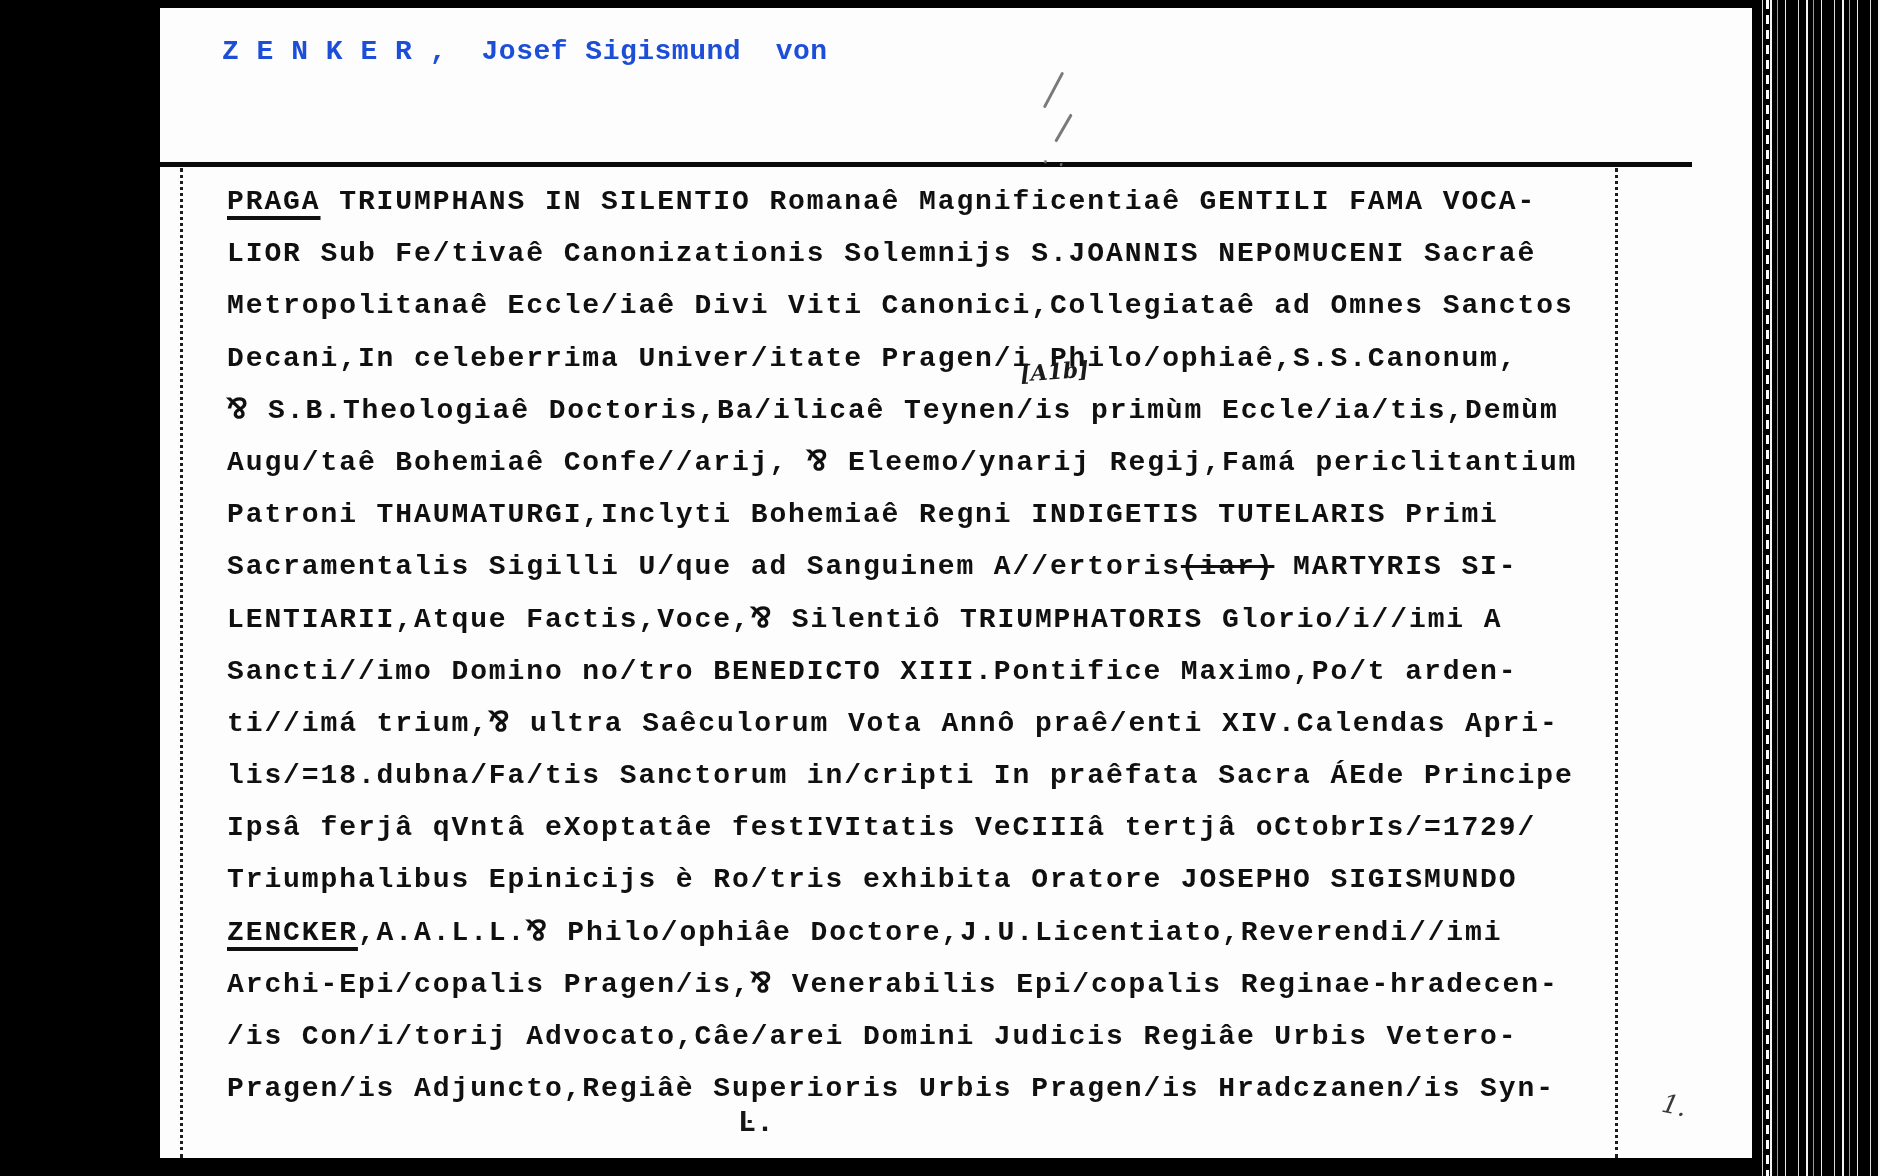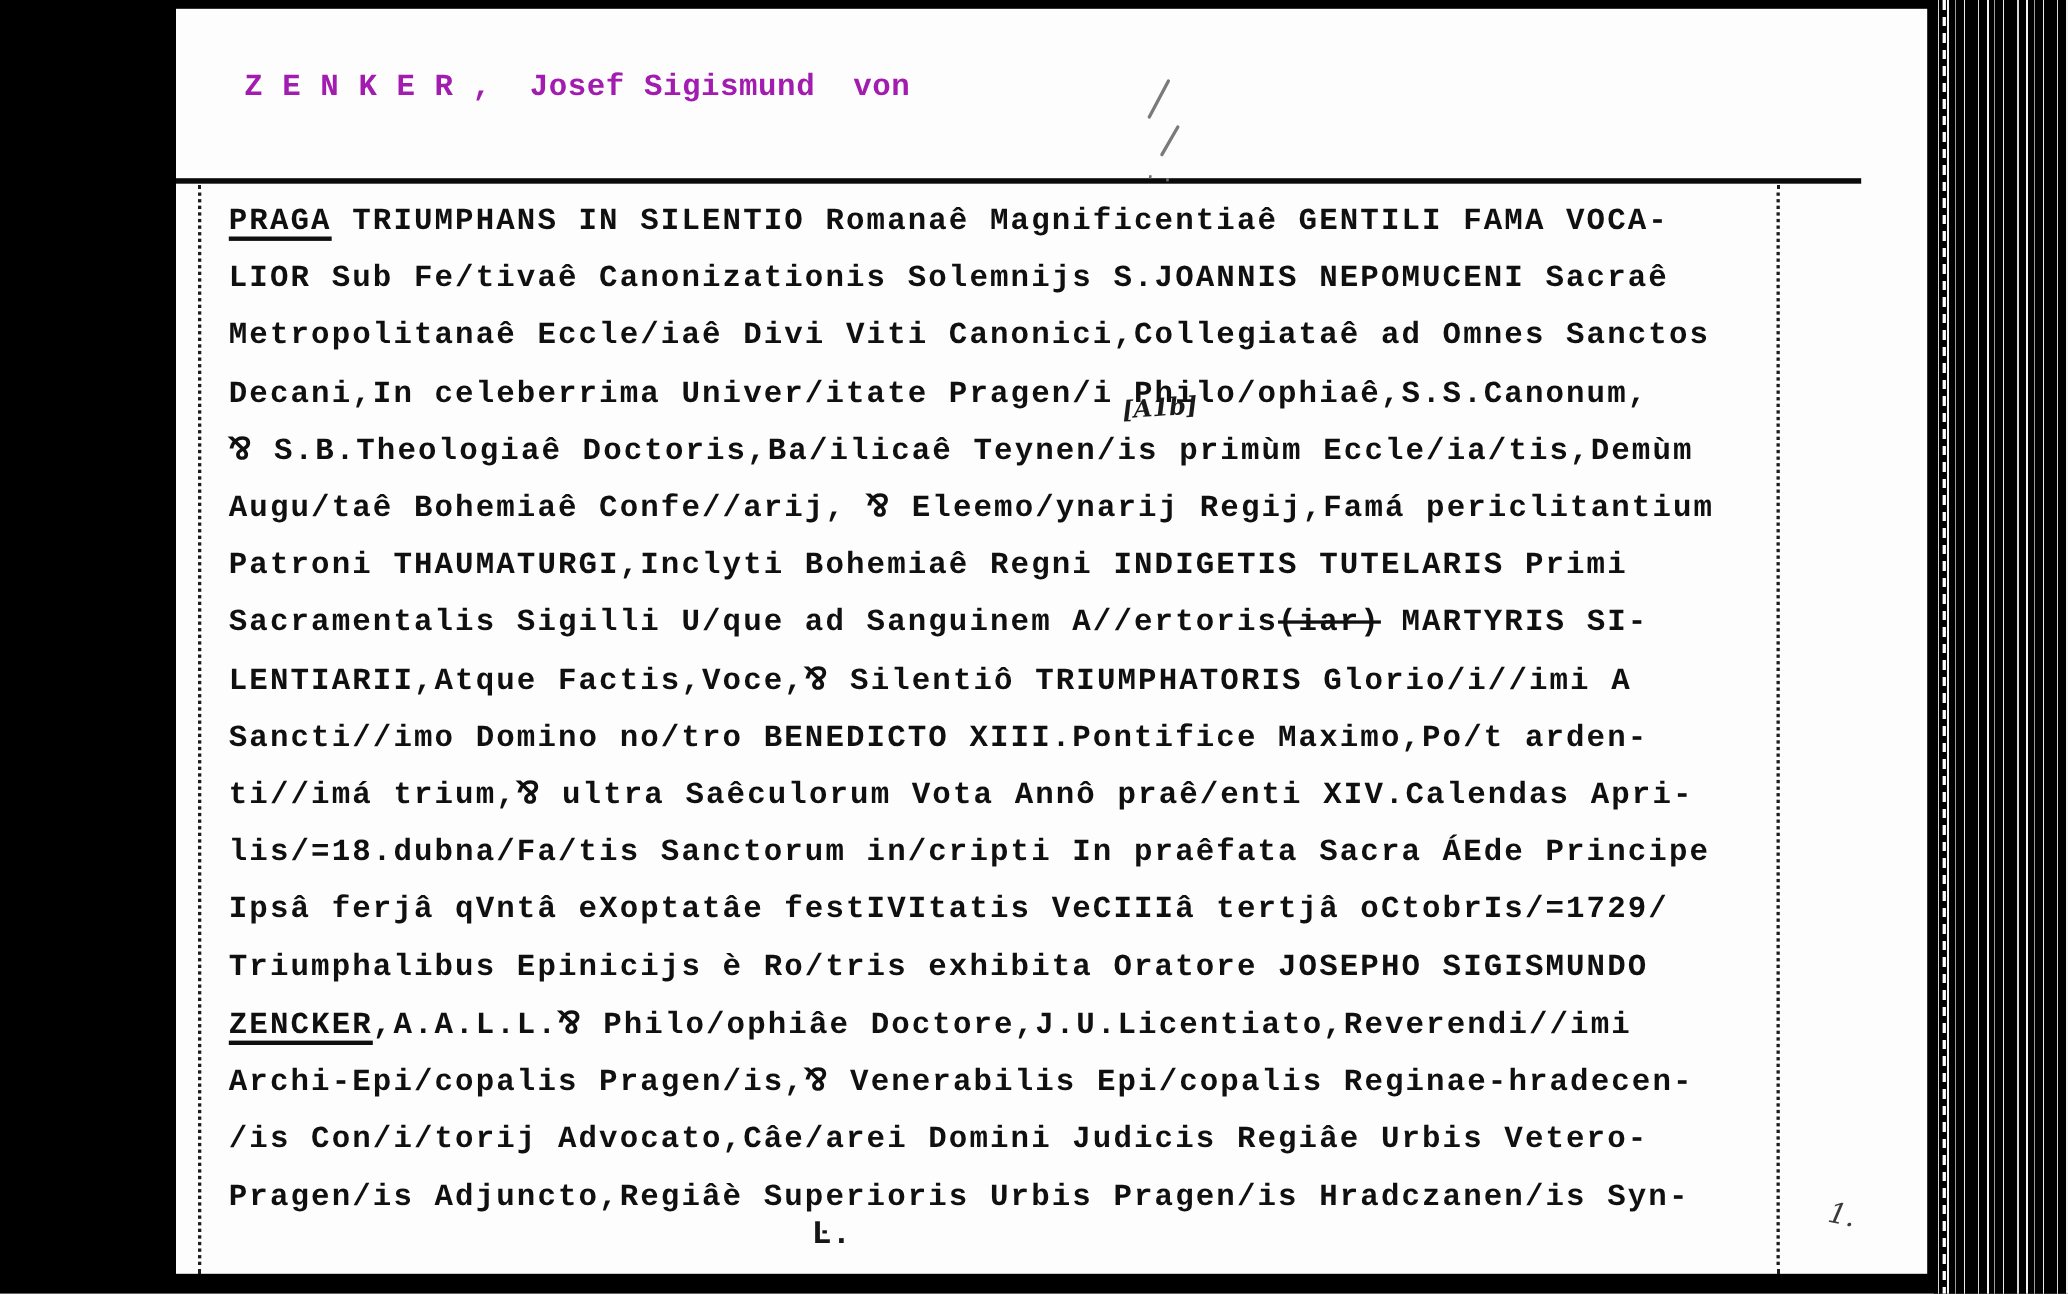--- a/index.html
+++ b/index.html
@@ -6,33 +6,33 @@
   body{
     width:1880px;height:1176px;background:#000;position:relative;
     overflow:hidden;font-family:"Liberation Mono","DejaVu Sans Mono",monospace;
   }
   .page{
     position:absolute;left:160px;top:8px;width:1592px;height:1150px;
     background:#fdfdfd;color:#0e0e0e;
   }
   .top-tick{position:absolute;left:1200px;top:0;width:140px;height:15px;background:#000;}
   .header-title{
-    position:absolute;left:62px;top:56px;font-size:28px;font-weight:700;
-    letter-spacing:0.5px;white-space:pre;color:#a21caf;
+    position:absolute;left:62px;top:28px;font-size:28px;font-weight:700;
+    letter-spacing:0.5px;white-space:pre;color:#1d4ed8;
   }
   .rule{position:absolute;left:0;top:154px;width:1532px;height:5px;background:#0a0a0a;}
   .dotted{position:absolute;top:160px;height:990px;width:0;border-left:3px dotted #1c1c1c;}
   .dotted-left{left:20px;}
   .dotted-right{left:1455px;}
   .text-block{
     position:absolute;left:48px;top:168px;width:1400px;
     font-size:28px;line-height:52.2px;font-weight:700;letter-spacing:1.9px;
     white-space:pre;color:#101010;
   }
-  .line{height:52.2px;}
+  .line{height:52.2px;margin-left:19px;}
   .seg-u{text-decoration:underline;text-decoration-thickness:4px;text-underline-offset:7px;}
   .seg-st{text-decoration:line-through;text-decoration-thickness:3px;text-align:right;}
   .annotation{
     position:absolute;font-family:"DejaVu Serif",serif;font-style:italic;color:#1a1a1a;
   }
   .a1b{left:860px;top:350px;font-size:22px;transform:rotate(-4deg);font-weight:700;}
   .pageno{left:1502px;top:1082px;font-size:26px;color:#3a3a3a;transform:rotate(12deg);}
   .footer-mark{
     position:absolute;left:578px;top:1098px;font-size:30px;font-weight:700;color:#161616;
   }

